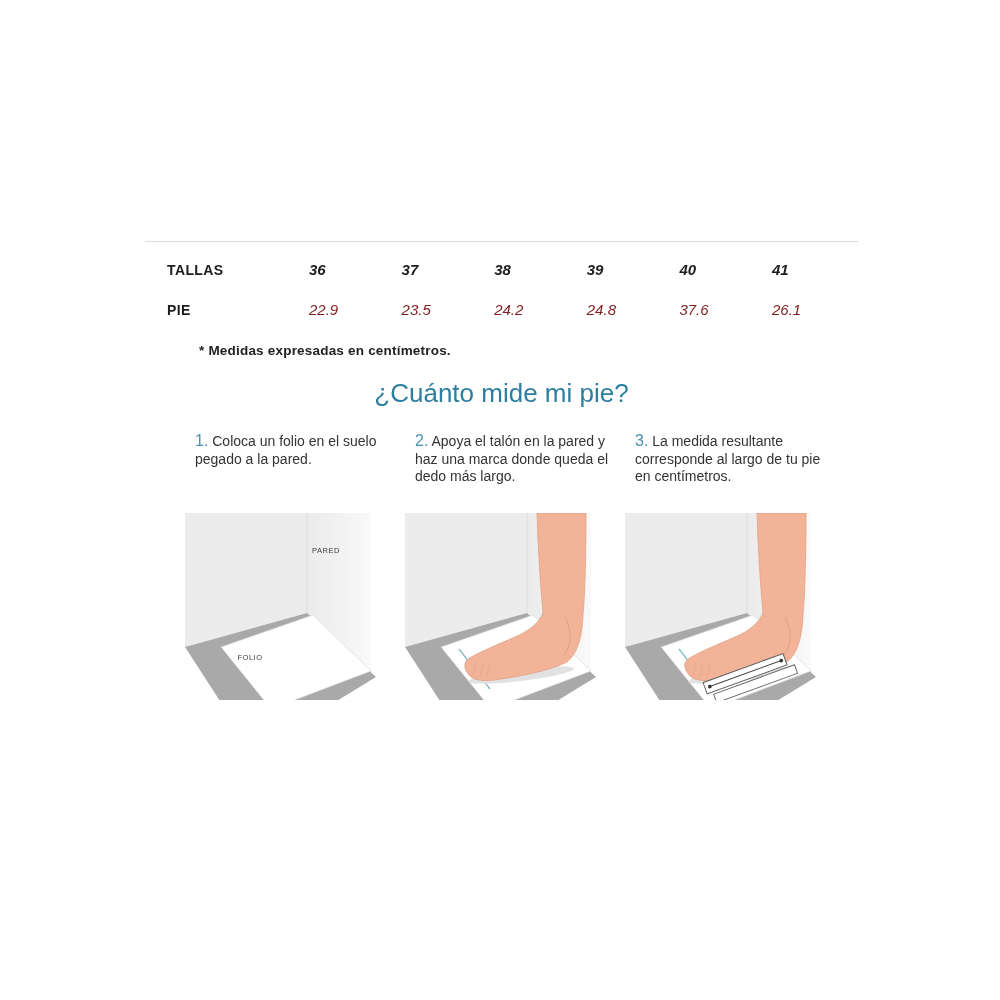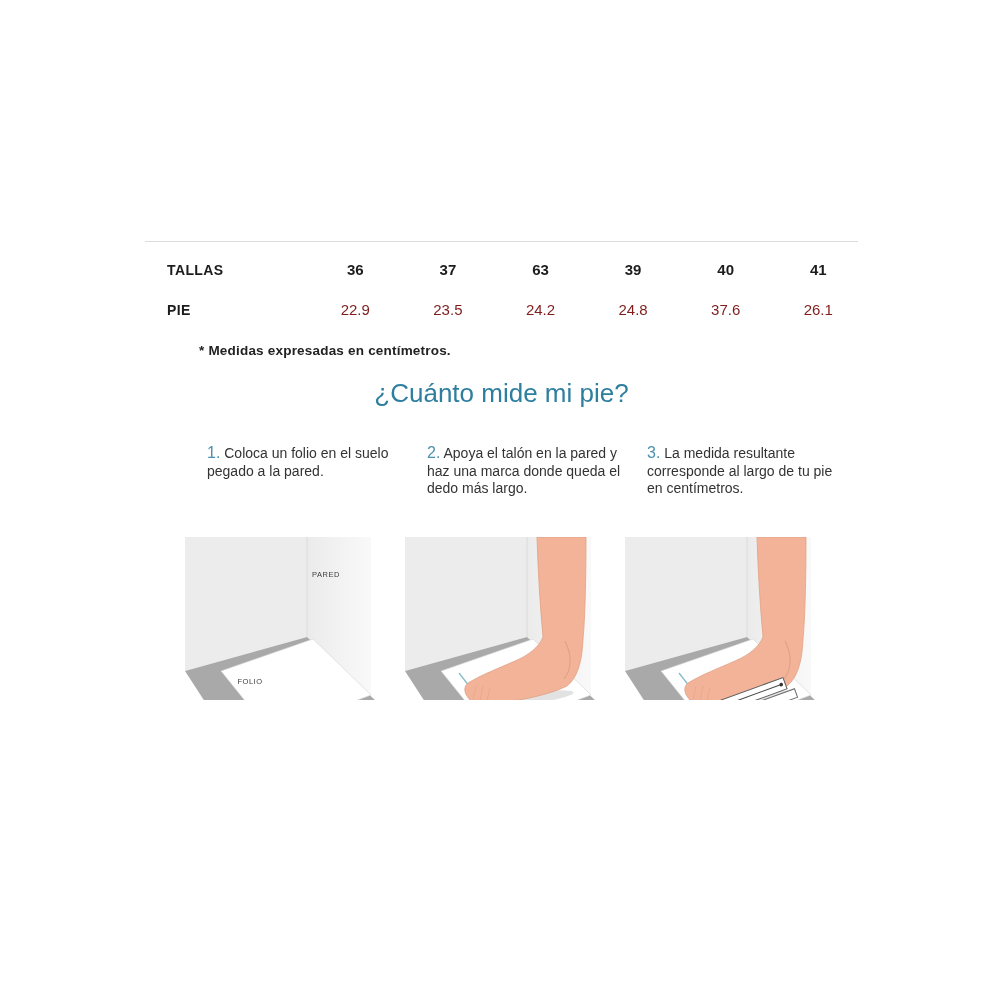--- a/index.html
+++ b/index.html
@@ -5,31 +5,31 @@
   html,body{margin:0;padding:0;background:#fff;}
   body{font-family:"Liberation Sans", sans-serif;}
   #canvas{position:relative;width:1000px;height:700px;background:#ffffff;margin:0 auto;overflow:hidden;}
 
   .divider{position:absolute;left:145px;top:241px;width:713px;height:1px;background:#dcdcdc;}
 
   .size-table{position:absolute;left:167px;top:261px;width:698px;}
   .t-row{display:flex;align-items:baseline;}
   .t-head{margin-bottom:23px;}
   .t-label{width:142px;font-size:14px;font-weight:bold;letter-spacing:.4px;color:#1c1c1c;}
-  .t-cell{width:92.6px;text-align:center;font-size:15px;font-weight:bold;color:#1c1c1c;}
+  .t-cell{width:92.6px;text-align:left;font-size:15px;font-weight:bold;color:#1c1c1c;font-style:italic;}
   .t-vals .t-cell{font-weight:normal;color:#7f1d1d;}
 
   .note{position:absolute;left:163px;top:343px;font-size:13.5px;font-weight:bold;color:#222222;letter-spacing:.2px;margin-left:36px;}
 
   .heading{position:absolute;left:145px;top:378px;width:713px;text-align:center;
            font-size:26px;color:#2e7f9f;}
 
   .steps{position:absolute;left:185px;top:427px;display:flex;gap:25px;}
   .step{width:195px;}
-  .step-text{height:78px;width:202px;margin:16px;padding-left:6px;box-sizing:border-box;
+  .step-text{height:78px;width:202px;margin:4px;padding-left:6px;box-sizing:border-box;
              font-size:14px;line-height:1.24;color:#333333;}
   .step-num{font-size:16px;color:#4a92af;}
   .illus{display:block;}
 
   .logo{position:absolute;left:625px;top:706px;width:192px;text-align:left;
         font-family:"DejaVu Sans", sans-serif;font-size:38px;font-weight:bold;
         color:#2e7090;letter-spacing:-.5px;line-height:1.25;}
 
   svg text{font-family:"Liberation Sans", sans-serif;}
 </style>
@@ -38,21 +38,21 @@
 
 <div id="canvas">
 
   <div class="divider"></div>
 
   <div class="size-table">
     <div class="t-row t-head">
       <div class="t-label">TALLAS</div>
       <div class="t-cell">36</div>
       <div class="t-cell">37</div>
-      <div class="t-cell">63</div>
+      <div class="t-cell">38</div>
       <div class="t-cell">39</div>
       <div class="t-cell">40</div>
       <div class="t-cell">41</div>
     </div>
     <div class="t-row t-vals">
       <div class="t-label">PIE</div>
       <div class="t-cell">22.9</div>
       <div class="t-cell">23.5</div>
       <div class="t-cell">24.2</div>
       <div class="t-cell">24.8</div>

